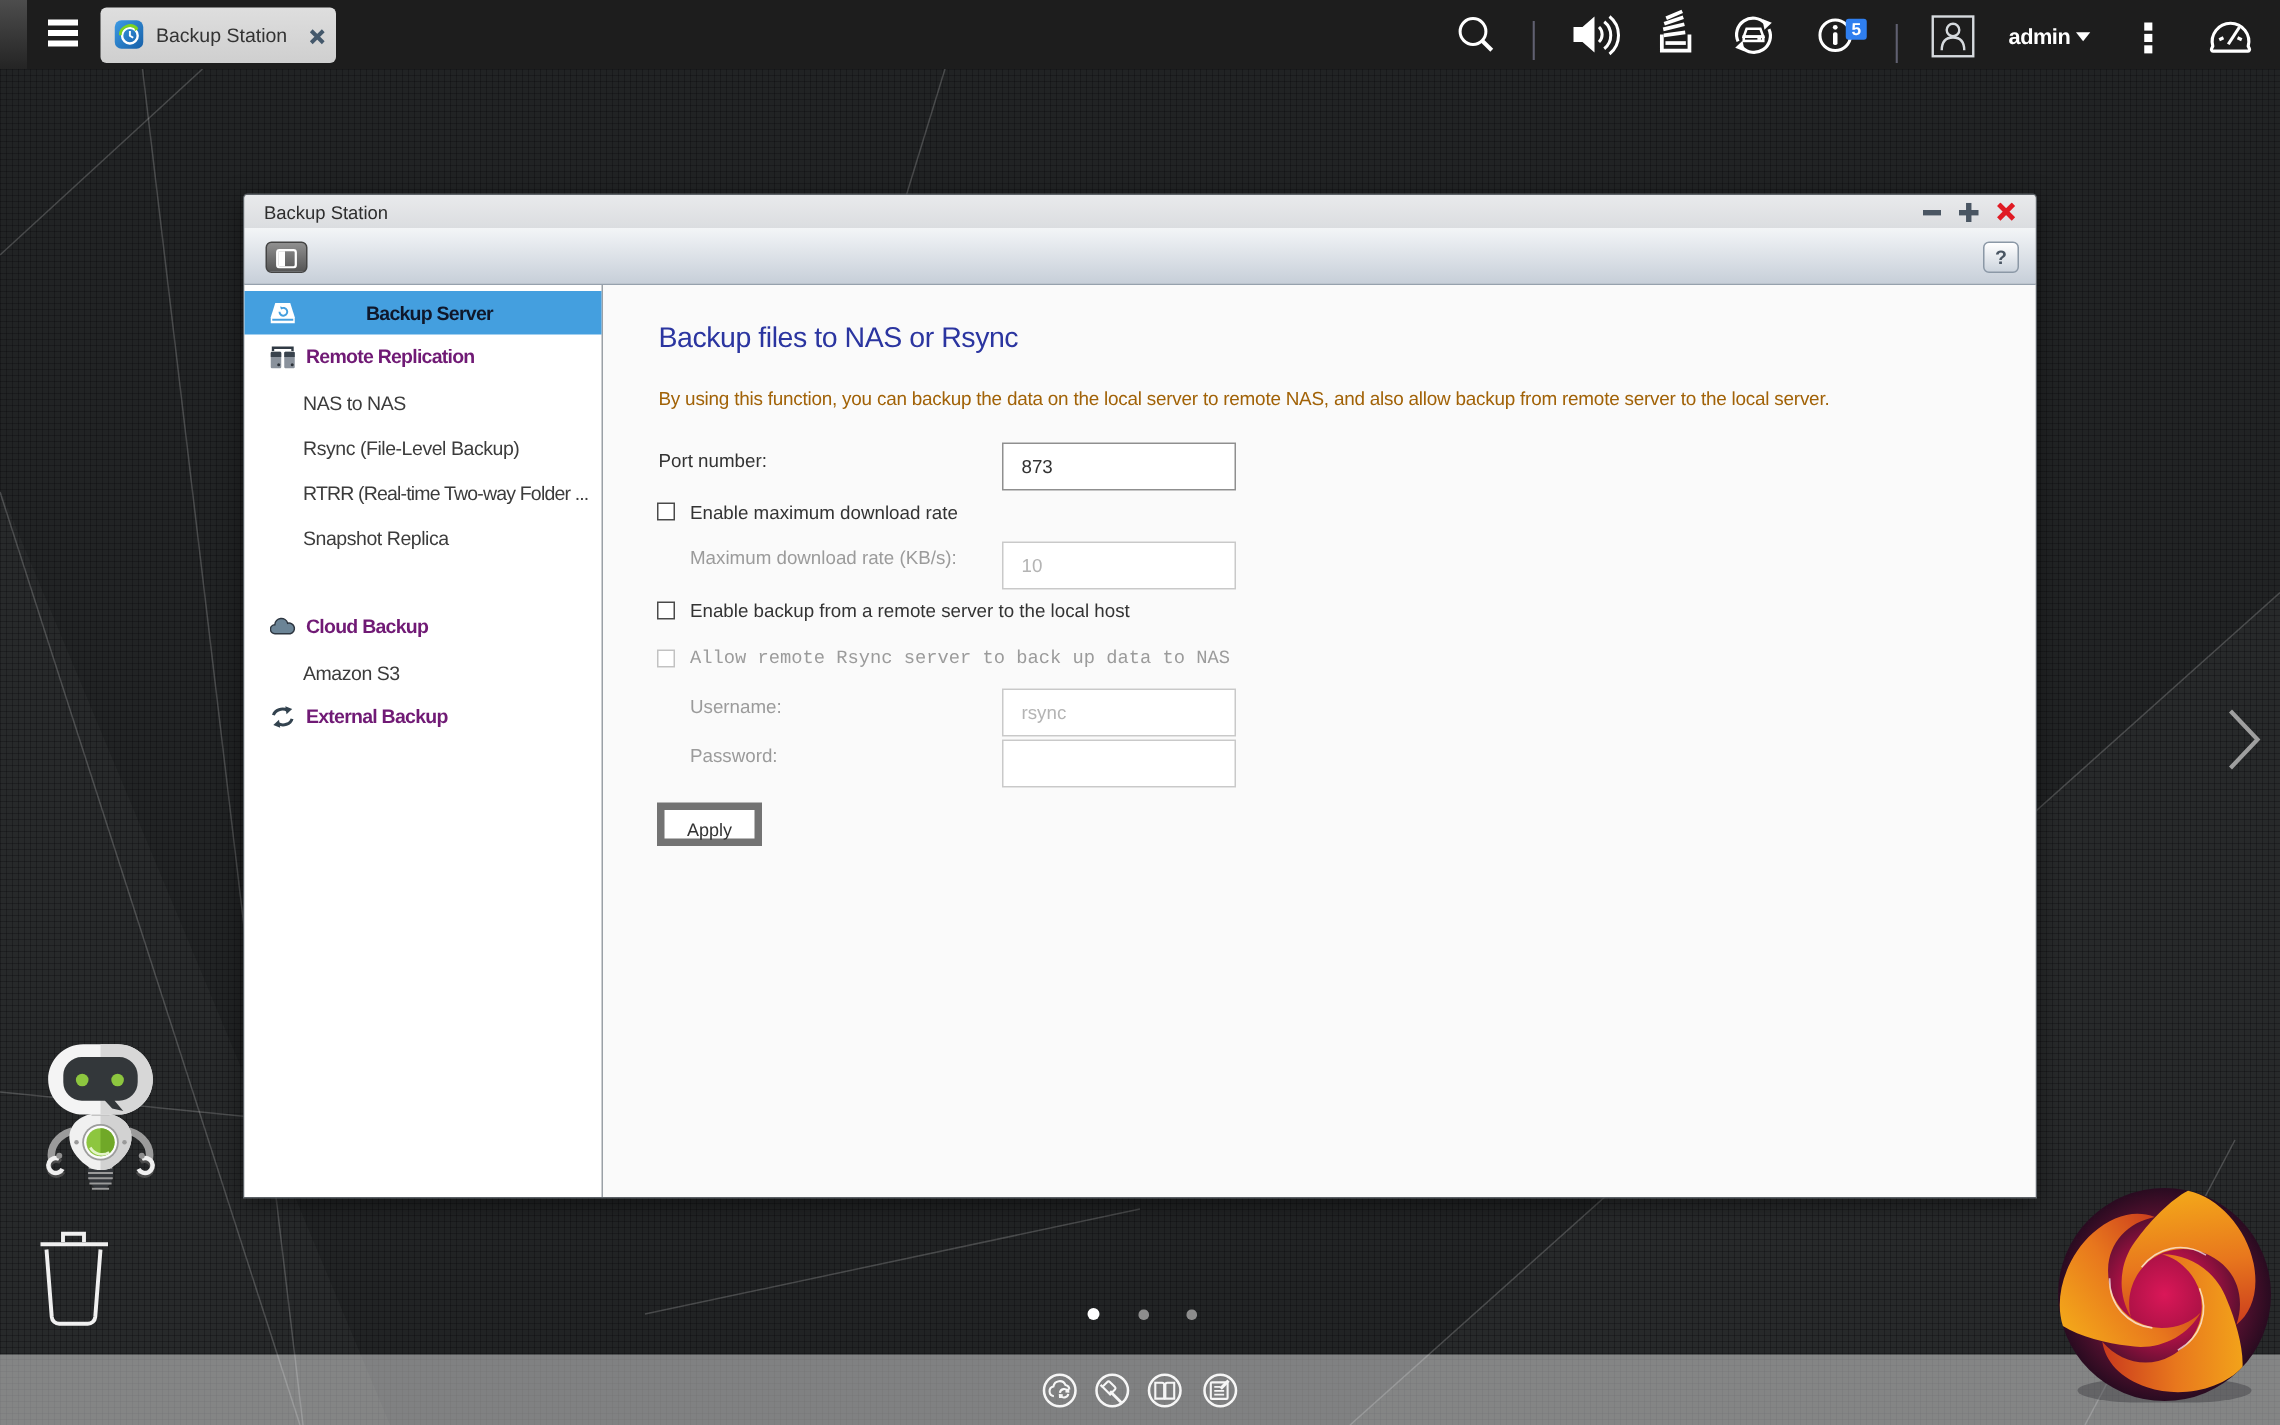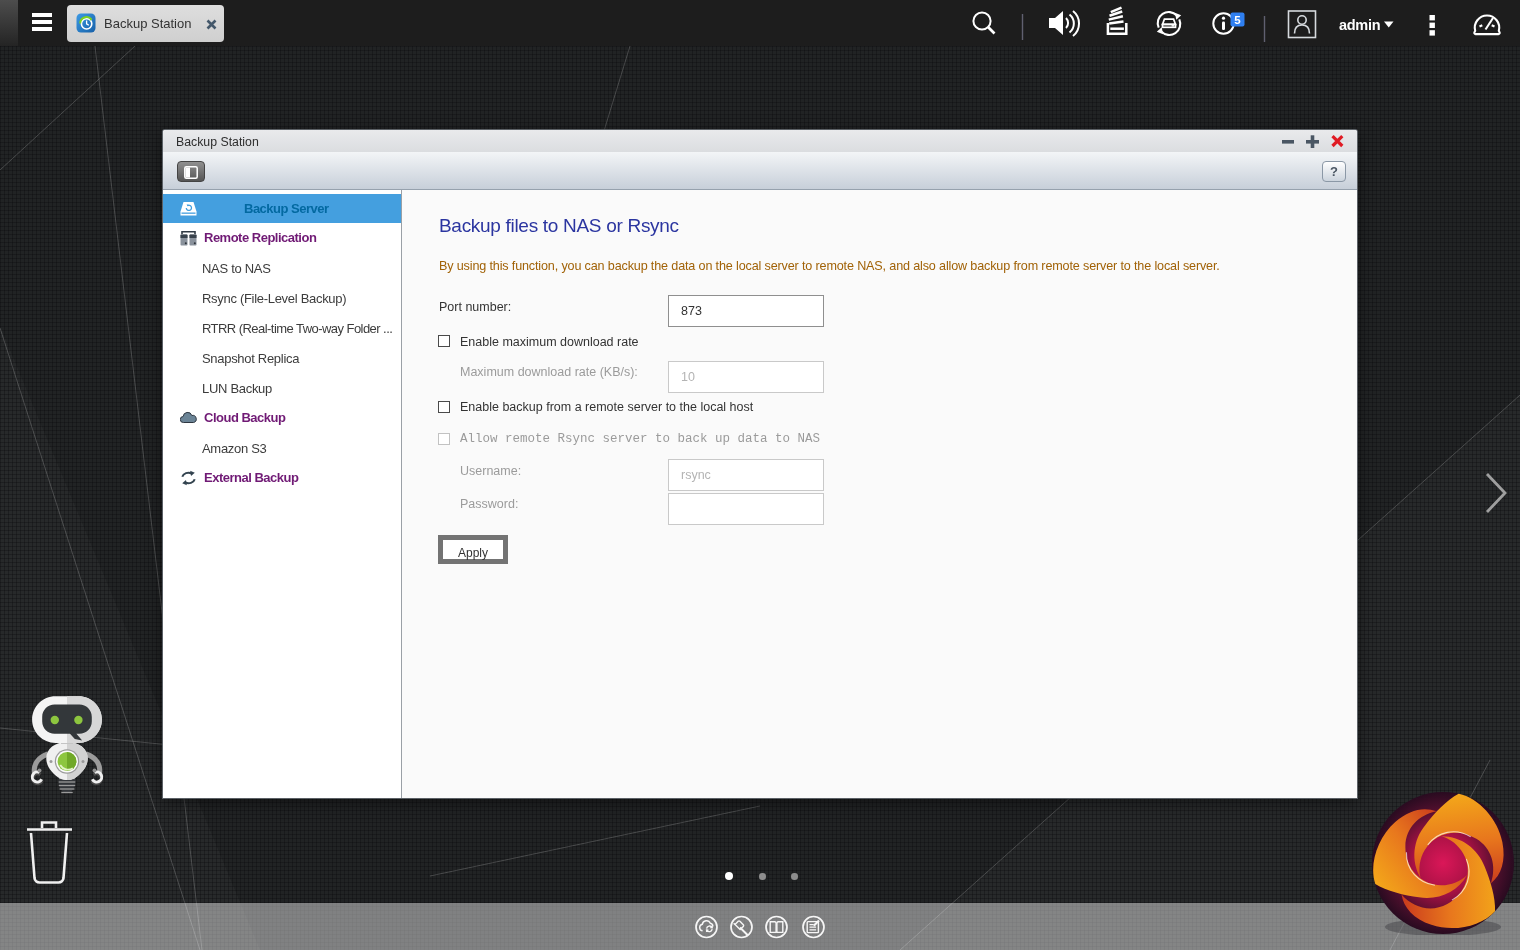--- a/index.html
+++ b/index.html
@@ -192,21 +192,21 @@
   </div>
   <div id="sidebar">
     <div class="navsel"></div>
     <div class="nav" style="top:4px;">
       <svg class="ic" viewBox="0 0 17 16">
         <path d="M3.5 1 h10 l3 9.5 v4 h-16 v-4 z" fill="#fff"></path>
         <rect x="1.5" y="11.5" width="14" height="1.3" fill="#449fdf"></rect>
         <path d="M6.3 6.9 a2.6 2.6 0 1 0 1 -2.1" stroke="#449fdf" stroke-width="1.3" fill="none"></path>
         <path d="M6.6 3.4 l1.6 0.2 -0.6 1.6 z" fill="#449fdf"></path>
       </svg>
-      <div class="lb" style="color:#0369a1;padding-left:40px;">Backup Server</div>
+      <div class="lb" style="color:#0f172a;padding-left:40px;">Backup Server</div>
     </div>
     <div class="nav" style="top:33px;">
       <svg class="ic" viewBox="0 0 17 16">
         <path d="M2 4 v-2.2 h13 v2.2" stroke="#303a44" stroke-width="1.6" fill="none"></path>
         <rect x="0.5" y="4.5" width="7" height="11" rx="0.8" fill="#8a929c"></rect>
         <rect x="9.5" y="4.5" width="7" height="11" rx="0.8" fill="#8a929c"></rect>
         <path d="M0.5 5.3 a0.8 0.8 0 0 1 0.8 -0.8 h5.4 a0.8 0.8 0 0 1 0.8 0.8 v2.7 h-7 z" fill="#39434d"></path>
         <path d="M9.5 5.3 a0.8 0.8 0 0 1 0.8 -0.8 h5.4 a0.8 0.8 0 0 1 0.8 0.8 v2.7 h-7 z" fill="#39434d"></path>
         <circle cx="5.8" cy="13.2" r="1" fill="#2d333a"></circle>
         <circle cx="14.8" cy="13.2" r="1" fill="#2d333a"></circle>
@@ -217,23 +217,20 @@
         <div class="lb2">NAS to NAS</div>
       </div>
     <div class="nav" style="top:123px;">
         <div class="lb2" style="letter-spacing:-0.55px;">RTRR (Real-time Two-way Folder ...</div>
       </div>
     <div class="nav" style="top:93px;">
         <div class="lb2">Rsync (File-Level Backup)</div>
       </div>
     <div class="nav" style="top:153px;">
         <div class="lb2">Snapshot Replica</div>
-      </div>
-    <div class="nav" style="top:183px;">
-        <div class="lb2">LUN Backup</div>
       </div>
     <div class="nav" style="top:213px;">
       <svg class="ic" viewBox="0 0 17 16">
         <path d="M3.4 12.5 a3 3 0 0 1 -0.2 -6 a4.4 4.4 0 0 1 8.6 -1 a3.6 3.6 0 0 1 1.7 7 z" fill="#6b8496" stroke="#2d3640" stroke-width="1"></path>
       </svg>
       <div class="lb">Cloud Backup</div>
     </div>
     <div class="nav" style="top:243px;">
         <div class="lb2">Amazon S3</div>
       </div>

